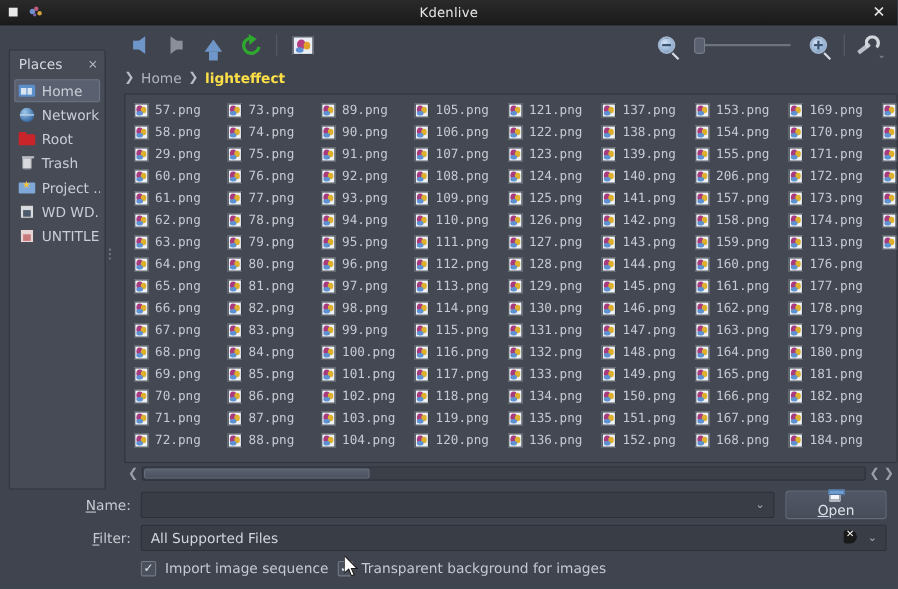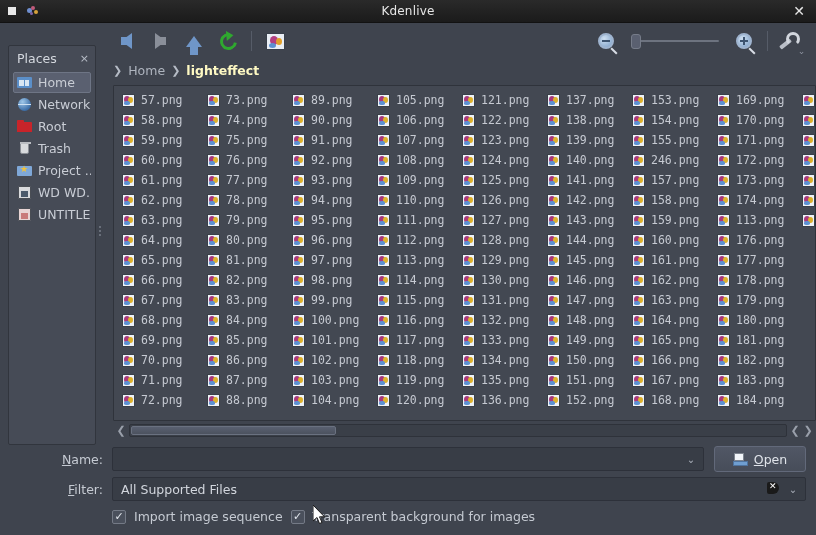--- a/index.html
+++ b/index.html
@@ -117,21 +117,21 @@
   .wrench:before{ content:""; position:absolute; left:2px; top:10px; width:13px; height:4px; background:#b9bec7;
       transform:rotate(-38deg); border-radius:1px; }
   .wrench:after{ content:""; position:absolute; left:9px; top:0px; width:8px; height:8px; border:3px solid #d2d6dd;
       border-radius:50%; border-bottom-color:transparent; }
   .chev-sm{ color:#8e94a0; font-size:9px; margin-left:1px; align-self:flex-end; }
 
   
   .crumbs{ height:22px; display:flex; align-items:center; gap:6px; padding:0 10px; font-size:12.5px; }
   .crumbs .sep{ color:#b6bcc6; font-size:11px; font-weight:bold; }
   .crumbs .c1{ color:#aeb4be; }
-  .crumbs .c2{ color:#fef9c3; font-weight:bold; }
+  .crumbs .c2{ color:#fde047; font-weight:bold; }
 
   
   .listwrap{ flex:1; margin:4px 0 0 10px; margin-right:0; display:flex; flex-direction:column; min-height:0; }
   .listbox{
     background:#434852; border:1px solid #2f333b; border-radius:1px;
     flex:1; overflow:hidden; position:relative;
     display:flex; flex-direction:column; flex-wrap:wrap;
     align-content:flex-start;
     padding:4px 0 2px 4px;
   }
@@ -146,38 +146,38 @@
   .fitem span{ font-size:12.5px; color:#c6cad2; font-family:"DejaVu Sans Mono", monospace; font-size:11.5px;}
 
   .hscroll{ height:18px; flex:0 0 18px; display:flex; align-items:center; gap:2px; padding:2px 2px; }
   .hscroll .arw{ width:12px; text-align:center; color:#9aa0ab; font-size:11px; }
   .hs-track{ flex:1; height:13px; background:#3a3f48; border:1px solid #2e323a; border-radius:2px; position:relative; }
   .hs-thumb{ position:absolute; left:1px; top:1px; height:9px; width:205px;
     background:linear-gradient(to bottom,#596070,#4c525f); border:1px solid #6a7180; border-radius:2px; }
   .hscroll .arws{ display:flex; gap:1px; }
 
   
-  .formarea{ flex:1; padding:6px 10px 0 0; }
+  .formarea{ flex:1; padding:6px 10px 0 16px; }
   .frow{ display:flex; align-items:center; height:28px; margin-bottom:2px; }
   .flabel{ width:112px; text-align:right; padding-right:9px; font-size:12.5px; color:#c5cad2; }
   .flabel u{ text-decoration:underline; }
   .fcombo{
     flex:1; height:24px; background:#383d46; border:1px solid #2d313a; border-radius:2px;
     display:flex; align-items:center; padding:0 4px 0 8px; color:#d2d6dd; font-size:12.5px; min-width:0;
   }
   .fcombo .val{ flex:1; overflow:hidden; white-space:nowrap; }
   .clrbtn{ width:17px; height:16px; position:relative; margin-right:4px; }
   .clrbtn:before{ content:""; position:absolute; left:3px; top:1px; width:12px; height:12px; background:#1a1a1a; border-radius:2px 6px 6px 2px;}
   .clrbtn:after{ content:"✕"; position:absolute; left:5px; top:0px; font-size:9px; color:#fff; }
   .chev{ color:#aab0ba; font-size:10px; width:16px; text-align:center; flex:0 0 16px; }
   .btn{
     width:92px; height:26px; margin-left:10px; border:1px solid #62697a; border-radius:3px;
     background:linear-gradient(to bottom,#515765,#474d59);
     display:flex; align-items:center; justify-content:center; gap:6px;
-    color:#dfe3e9; font-size:12.5px;
+    color:#dfe3e9; font-size:12.5px;flex-direction:column;
   }
   .btn u{ text-decoration:underline; }
   .ic-open{ width:15px; height:13px; position:relative; }
   .ic-open:before{ content:""; position:absolute; left:1px; top:0; width:10px; height:9px; background:#f0f3f7; border:1px solid #5c6personally; }
   .ic-open2{ position:absolute; left:1px; top:0; width:10px; height:8px; background:#f2f5f9; border:1px solid #7d848f; }
   .ic-open3{ position:absolute; left:0px; bottom:0px; width:15px; height:5px; background:#6f9ed0; border:1px solid #4f739e; }
   .ic-cancel{ width:14px; height:14px; border:3px solid #cc2b2b; border-radius:50%; position:relative; background:#f1d7d7;}
   .ic-cancel:after{ content:""; position:absolute; left:-2px; top:3px; width:13px; height:3px; background:#cc2b2b; transform:rotate(-45deg);}
 
   .checkrow{ display:flex; align-items:center; padding-left:112px; margin-top:6px; gap:8px; }
@@ -340,21 +340,21 @@
                   <i></i>
                 </span>
                 <span>58.png</span>
               </div>
               <div class="fitem">
                 <span class="fi">
                   <i></i>
                   <i></i>
                   <i></i>
                 </span>
-                <span>59.png</span>
+                <span>29.png</span>
               </div>
               <div class="fitem">
                 <span class="fi">
                   <i></i>
                   <i></i>
                   <i></i>
                 </span>
                 <span>60.png</span>
               </div>
               <div class="fitem">
@@ -1116,21 +1116,21 @@
                   <i></i>
                 </span>
                 <span>155.png</span>
               </div>
               <div class="fitem">
                 <span class="fi">
                   <i></i>
                   <i></i>
                   <i></i>
                 </span>
-                <span>246.png</span>
+                <span>206.png</span>
               </div>
               <div class="fitem">
                 <span class="fi">
                   <i></i>
                   <i></i>
                   <i></i>
                 </span>
                 <span>157.png</span>
               </div>
               <div class="fitem">

